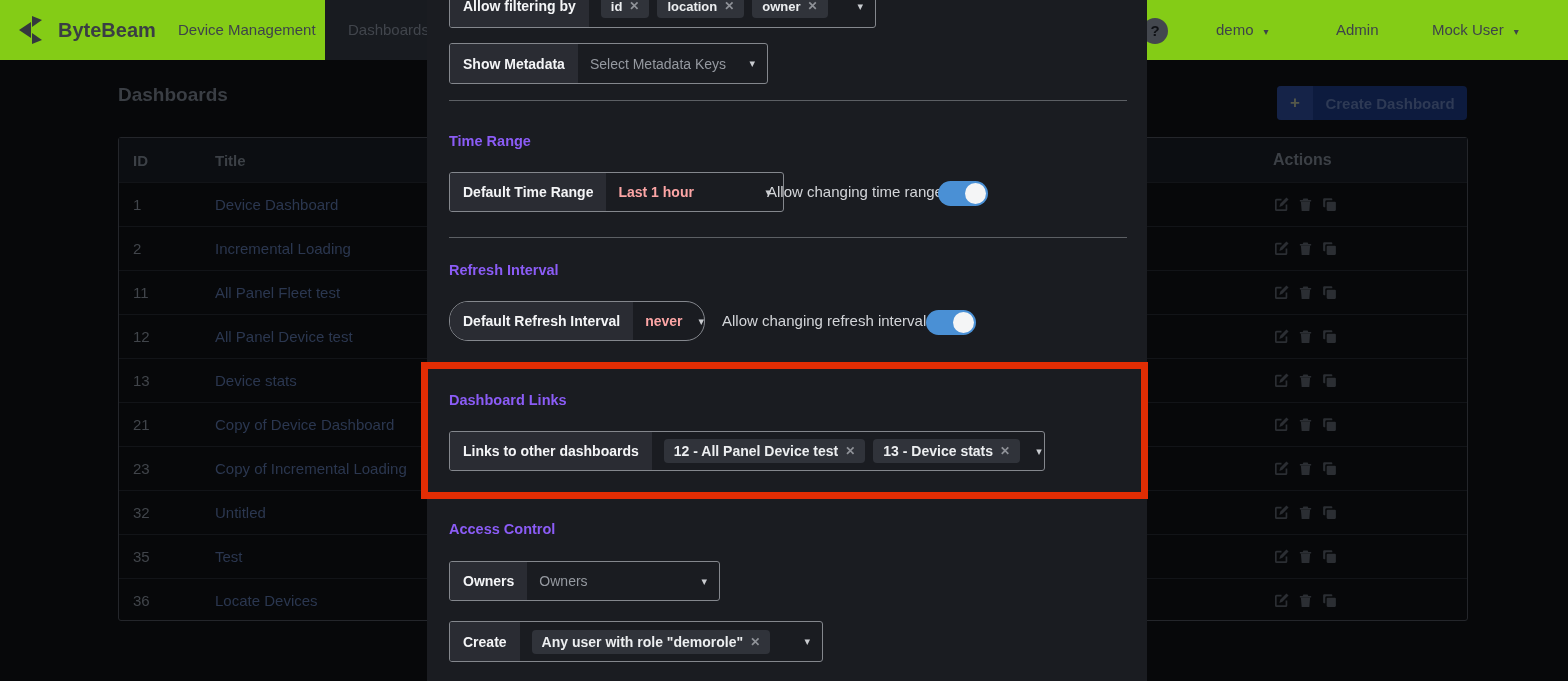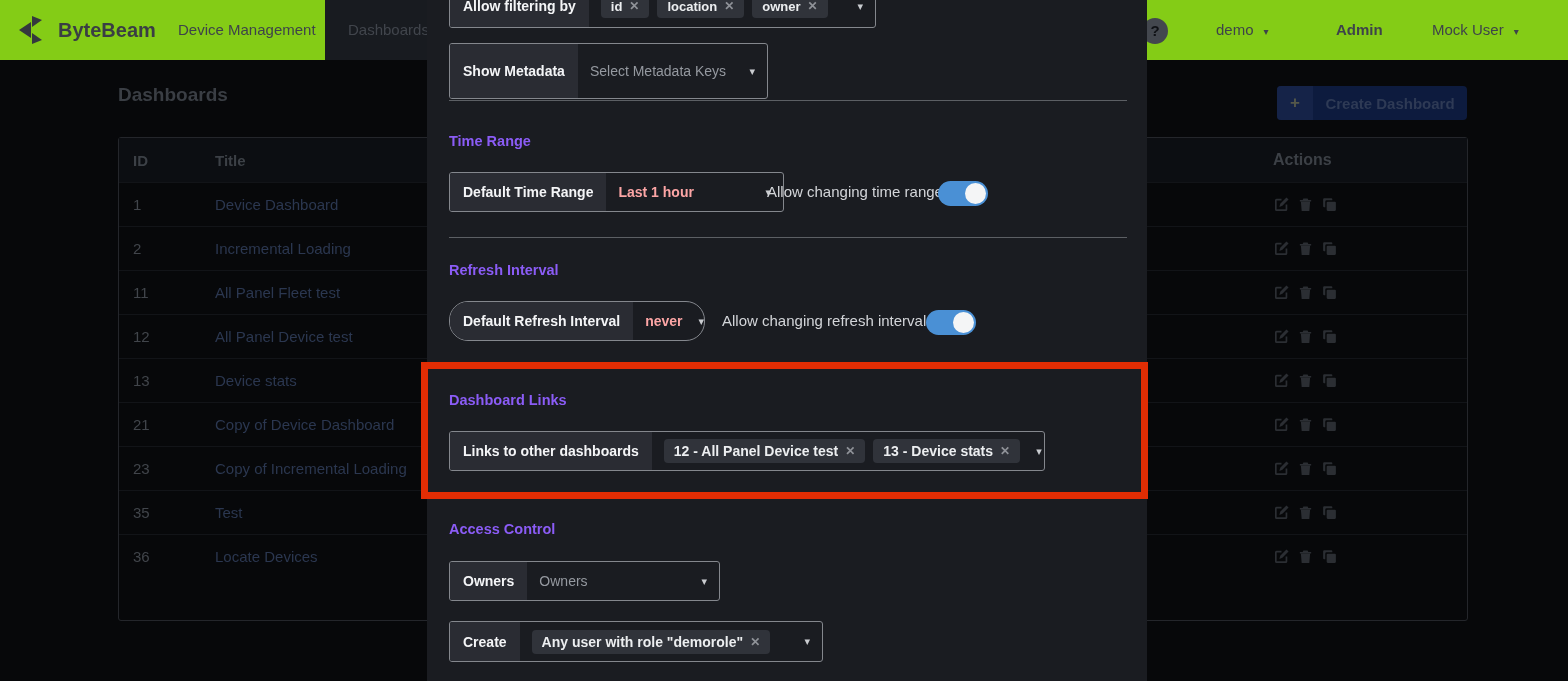--- a/index.html
+++ b/index.html
@@ -10,21 +10,21 @@
   #navbar { position:absolute; left:0; top:0; width:1568px; height:60px; background:#84cc16; }
   #active-tab-bg { position:absolute; left:325px; top:0; width:132px; height:60px; background:#181b20; }
   .nav-text { position:absolute; top:0; height:60px; line-height:60px; font-size:15px; color:#3e434a; white-space:nowrap; }
   #brand-text { left:58px; font-size:20px; font-weight:bold; color:#3a3e44; }
   #logo { position:absolute; left:18px; top:15px; width:32px; height:30px; color:#34383e; }
   #nav-device-mgmt { left:178px; }
   #nav-dashboards { left:348px; color:#41454c; }
   #help-circle { position:absolute; left:1142px; top:18px; width:26px; height:26px; border-radius:50%;
                  background:#43474e; color:#0f1115; font-weight:bold; font-size:15px;
                  text-align:center; line-height:26px; }
-  #nav-demo { left:1216px; } #nav-admin { left:1336px;font-weight:bold; } #nav-user { left:1432px; }
+  #nav-demo { left:1216px; } #nav-admin { left:1336px; } #nav-user { left:1432px; }
   .nav-caret { font-size:10px; color:#3e434a; margin-left:10px; }
 
   #page-title { position:absolute; left:118px; top:84px; font-size:19px; font-weight:bold; color:#3a3e44; }
 
   #create-btn { position:absolute; left:1277px; top:86px; width:190px; height:34px; background:#0d1b3e;
                 border-radius:4px; display:flex; align-items:stretch; overflow:hidden; }
   #create-btn .plus-seg { width:36px; background:#152348; color:#55584a; font-weight:bold; font-size:17px;
                 display:flex; align-items:center; justify-content:center; }
   #create-btn .lbl { flex:1; display:flex; align-items:center; justify-content:center;
                 color:#2e3a55; font-weight:bold; font-size:15px; }
@@ -214,20 +214,35 @@
         </svg>
         <svg class="act">
           <use href="#i-trash"></use>
         </svg>
         <svg class="act">
           <use href="#i-copy"></use>
         </svg>
       </span>
   </div>
   <div class="t-row">
+    <span class="c-id">32</span>
+    <span class="c-title">Untitled</span>
+    <span class="c-actions">
+        <svg class="act">
+          <use href="#i-edit"></use>
+        </svg>
+        <svg class="act">
+          <use href="#i-trash"></use>
+        </svg>
+        <svg class="act">
+          <use href="#i-copy"></use>
+        </svg>
+      </span>
+  </div>
+  <div class="t-row">
     <span class="c-id">35</span>
     <span class="c-title">Test</span>
     <span class="c-actions">
         <svg class="act">
           <use href="#i-edit"></use>
         </svg>
         <svg class="act">
           <use href="#i-trash"></use>
         </svg>
         <svg class="act">
@@ -266,21 +281,21 @@
           <span class="x">✕</span>
         </span>
       <span class="chip">
           <span>owner</span>
           <span class="x">✕</span>
         </span>
       <span class="caret">▾</span>
     </span>
   </div>
 
-  <div class="ctl" style="left:22px; top:43px; width:319px; height:56px;">
+  <div class="ctl" style="left:22px; top:43px; width:319px; height:41px;">
     <span class="ctl-label">Show Metadata</span>
     <span class="ctl-body">
       <span class="placeholder">Select Metadata Keys</span>
       <span class="caret">▾</span>
     </span>
   </div>
 
   <div class="hr" style="top:100px;"></div>
 
   <div class="sec-h" style="left:22px; top:133px;">Time Range</div>

